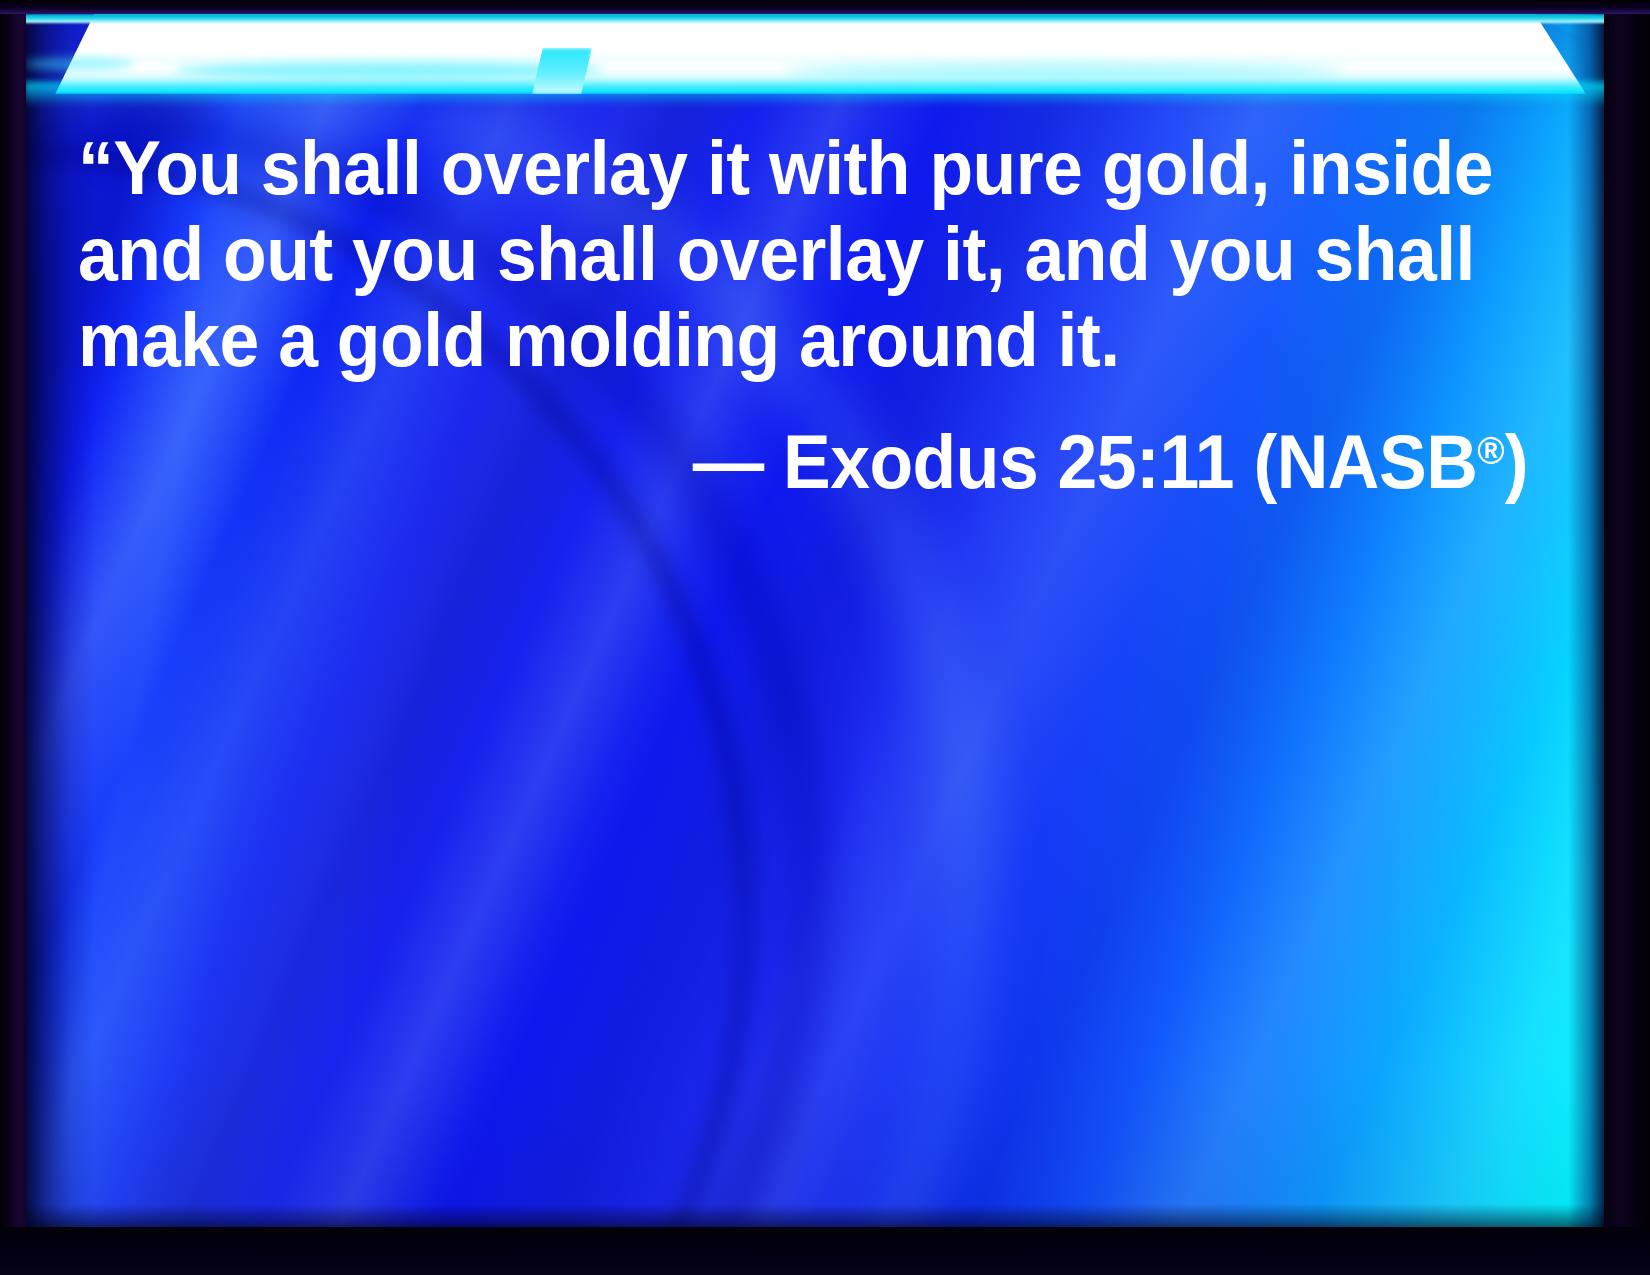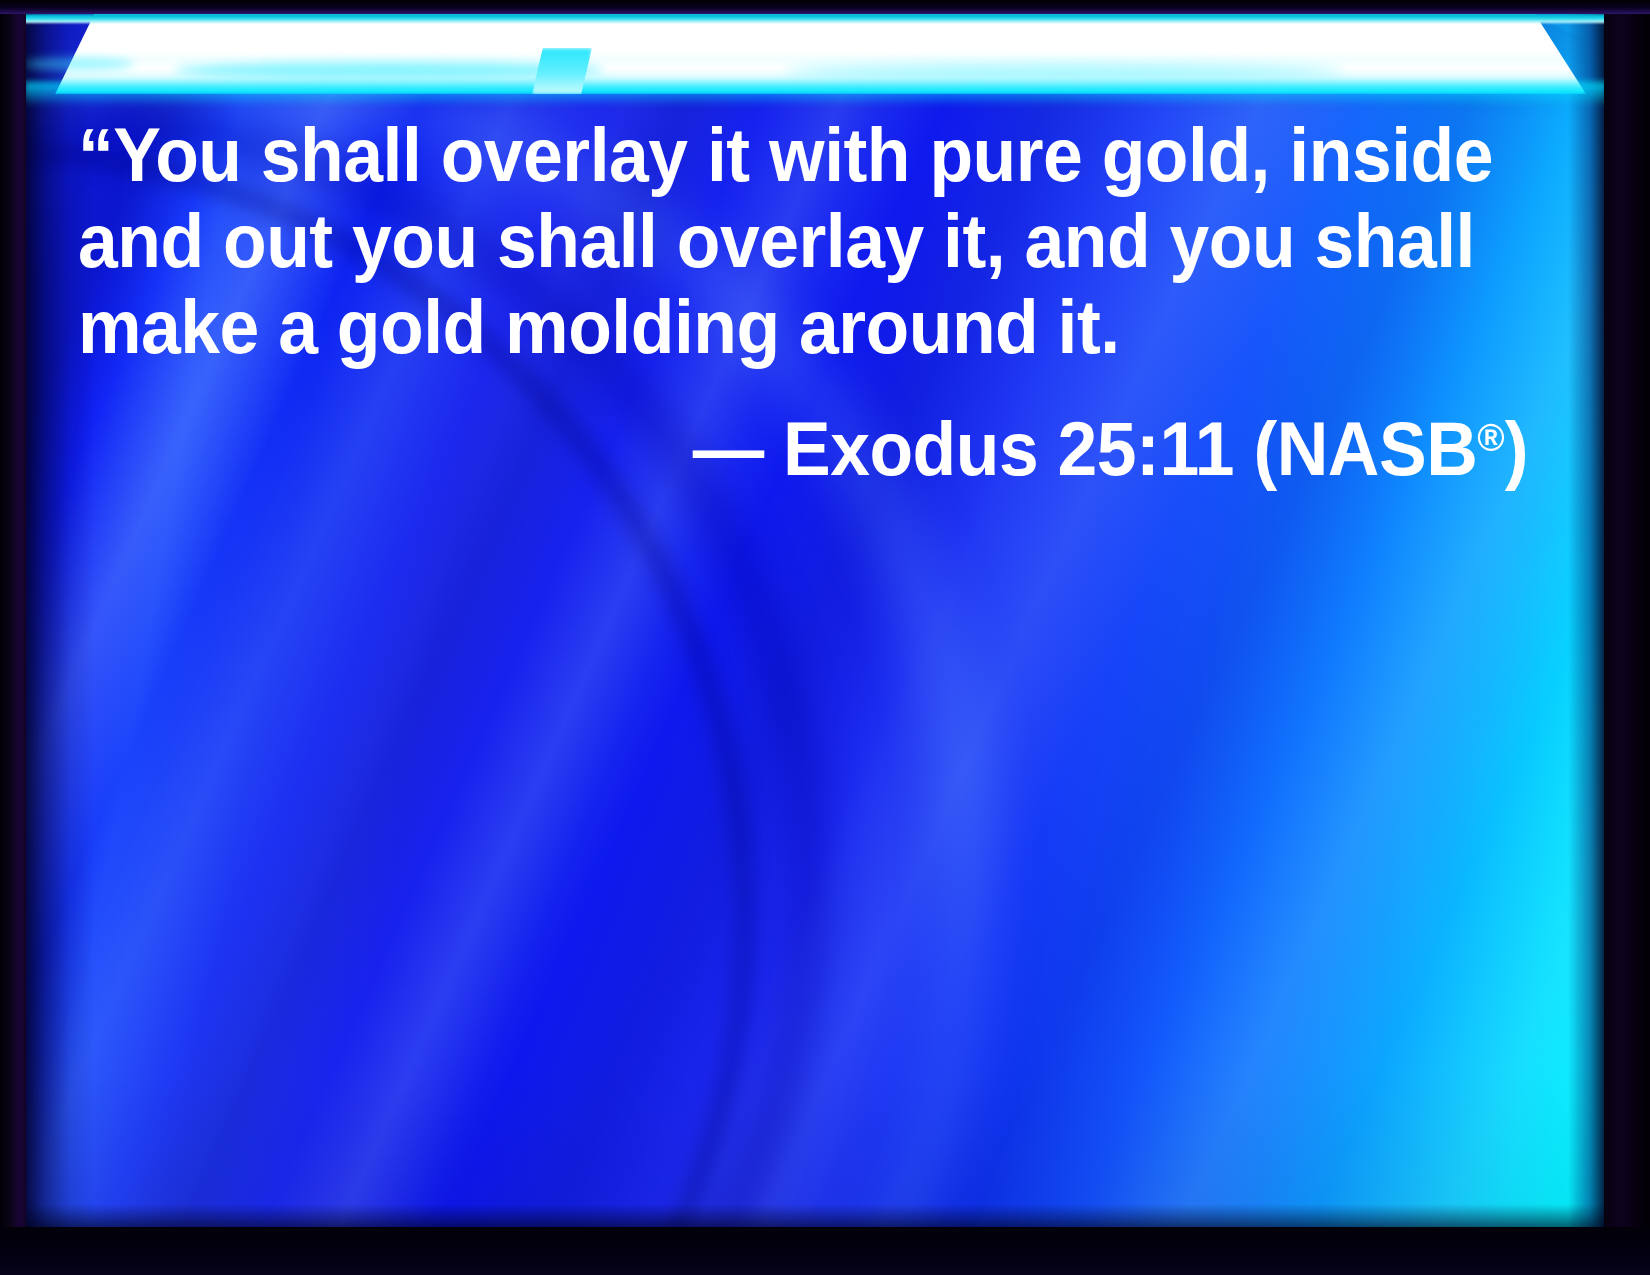--- a/index.html
+++ b/index.html
@@ -276,21 +276,21 @@
     left: 0; top: 70px;
     width: 1584px; height: 24px;
     background: linear-gradient(to bottom, rgba(0,225,255,0.85) 0%, rgba(10,50,235,0.0) 100%);
     filter: blur(3px);
   }
 
   
   .verse-block {
     position: absolute;
     left: 78px;
-    top: 112px;
+    top: 125px;
     width: 1450px;
     z-index: 20;
   }
   .verse-line {
     color: #ffffff;
     font-family: "Liberation Sans Narrow", "Liberation Sans", "DejaVu Sans", sans-serif;
     font-weight: bold;
     font-size: 76px;
     line-height: 86px;
     letter-spacing: -0.5px;

